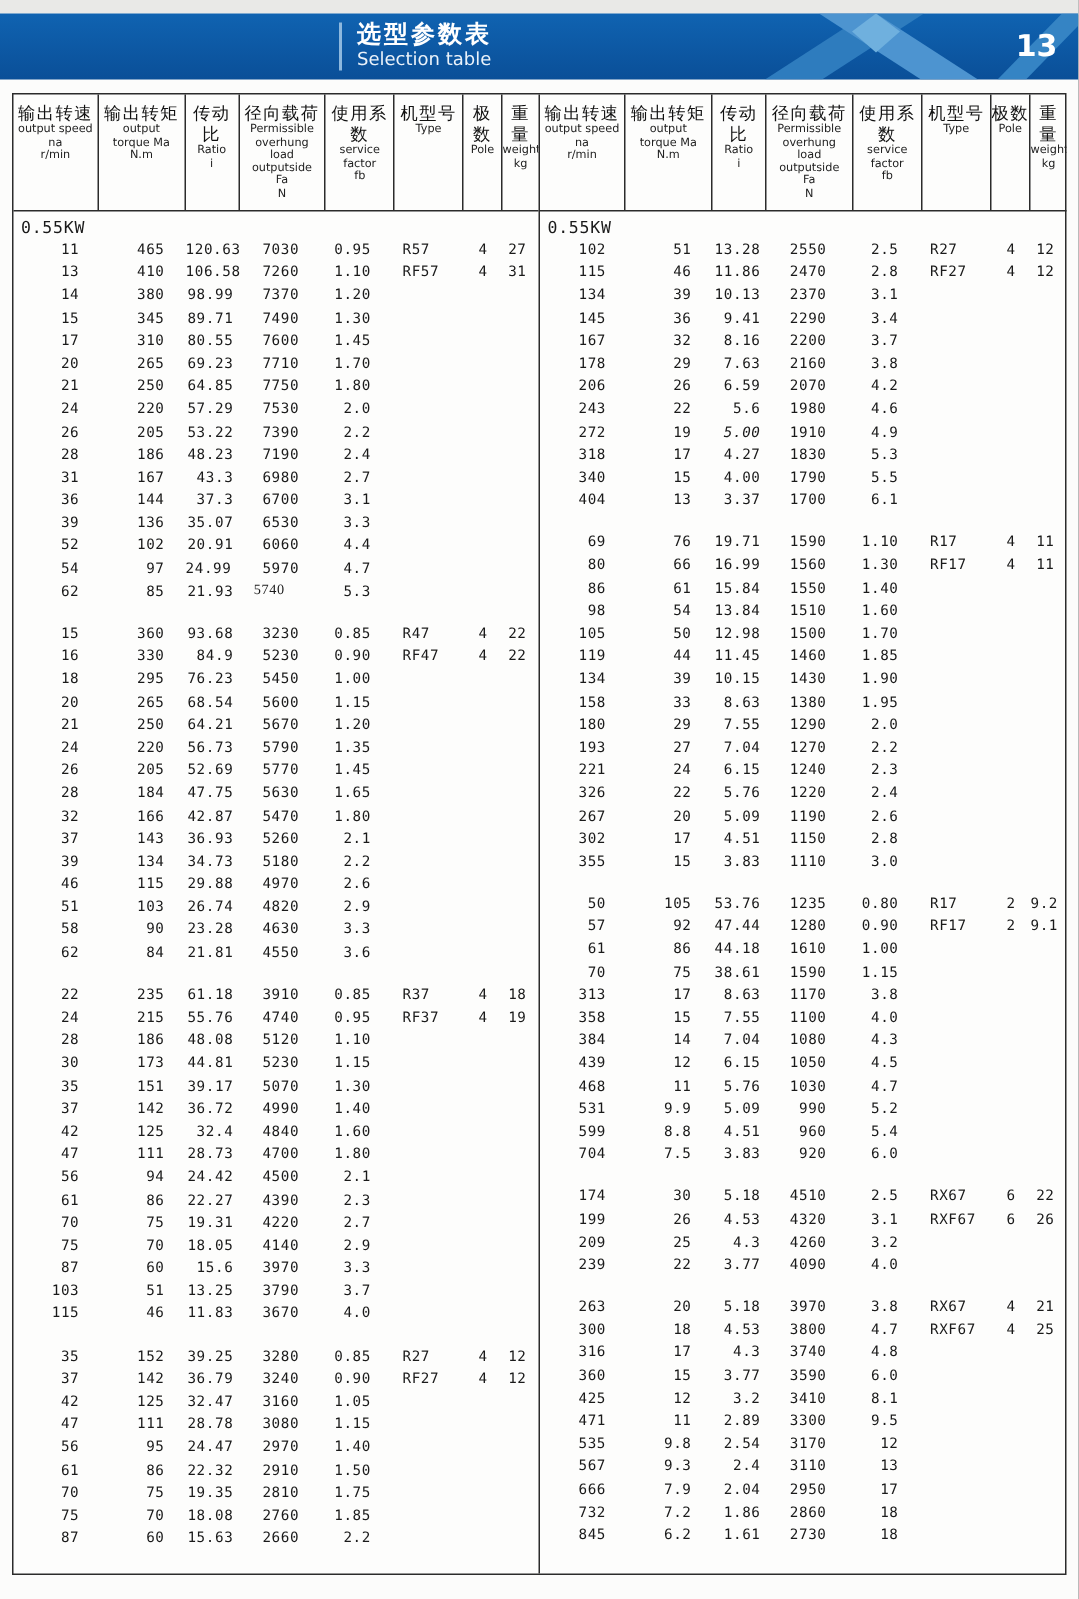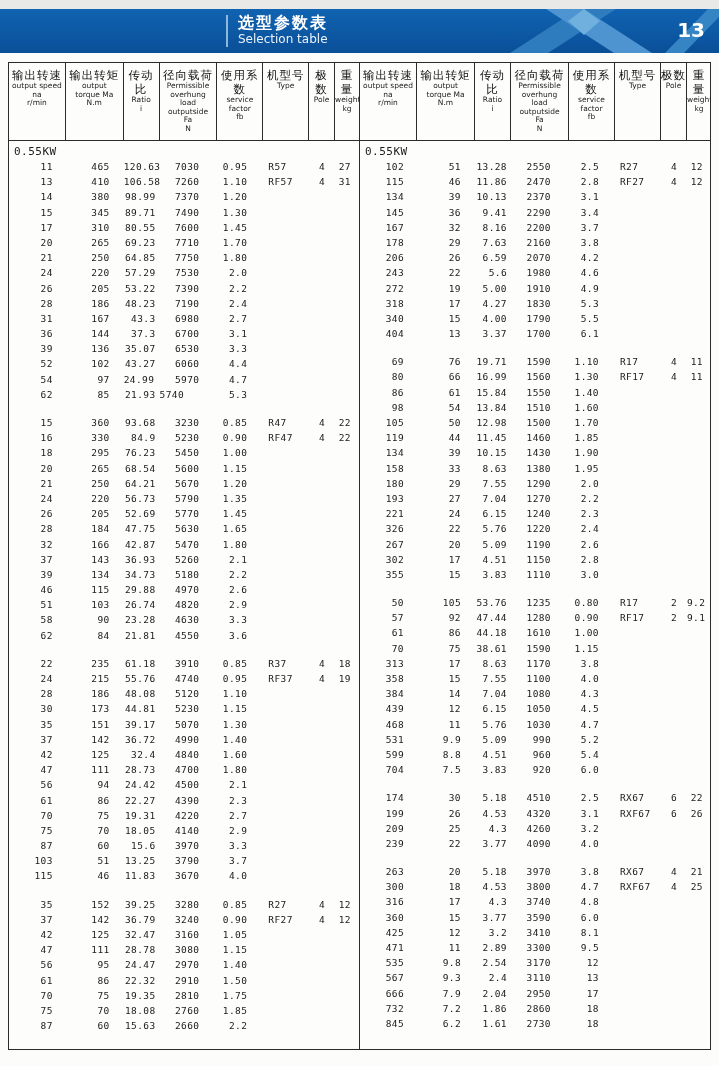--- a/index.html
+++ b/index.html
@@ -241,42 +241,42 @@
               <div class="cell" style="width: 36px; text-align: right; padding-right: 4px;">35.07</div>
               <div class="cell" style="width: 58px; text-align: right; padding-right: 18px;">6530</div>
               <div class="cell" style="width: 46px; text-align: right; padding-right: 16px;">3.3</div>
               <div class="cell" style="width: 46px; text-align: left; padding-left: 5px;"></div>
               <div class="cell" style="width: 26px; text-align: center;"></div>
               <div class="cell" style="width: 24px; text-align: right; padding-right: 8px;"></div>
             </div>
             <div class="row">
               <div class="cell" style="width: 57px; text-align: right; padding-right: 13px;">52</div>
               <div class="cell" style="width: 58px; text-align: right; padding-right: 14px;">102</div>
-              <div class="cell" style="width: 36px; text-align: right; padding-right: 4px;">43.27</div>
+              <div class="cell" style="width: 36px; text-align: right; padding-right: 4px;">20.91</div>
               <div class="cell" style="width: 58px; text-align: right; padding-right: 18px;">6060</div>
               <div class="cell" style="width: 46px; text-align: right; padding-right: 16px;">4.4</div>
               <div class="cell" style="width: 46px; text-align: left; padding-left: 5px;"></div>
               <div class="cell" style="width: 26px; text-align: center;"></div>
               <div class="cell" style="width: 24px; text-align: right; padding-right: 8px;"></div>
             </div>
             <div class="row">
               <div class="cell" style="width: 57px; text-align: right; padding-right: 13px;">54</div>
               <div class="cell" style="width: 58px; text-align: right; padding-right: 14px;">97</div>
               <div class="cell" style="width: 36px; text-align: left; padding-right: 4px;">24.99</div>
               <div class="cell" style="width: 58px; text-align: right; padding-right: 18px;">5970</div>
               <div class="cell" style="width: 46px; text-align: right; padding-right: 16px;">4.7</div>
               <div class="cell" style="width: 46px; text-align: left; padding-left: 5px;"></div>
               <div class="cell" style="width: 26px; text-align: center;"></div>
               <div class="cell" style="width: 24px; text-align: right; padding-right: 8px;"></div>
             </div>
             <div class="row">
               <div class="cell" style="width: 57px; text-align: right; padding-right: 13px;">62</div>
               <div class="cell" style="width: 58px; text-align: right; padding-right: 14px;">85</div>
               <div class="cell" style="width: 36px; text-align: right; padding-right: 4px;">21.93</div>
-              <div class="cell" style="width: 58px; text-align: left; padding-right: 18px;">5740</div>
+              <div class="cell" style="width: 58px; text-align: center; padding-right: 18px; font-family: Liberation Serif, serif;">5740</div>
               <div class="cell" style="width: 46px; text-align: right; padding-right: 16px;">5.3</div>
               <div class="cell" style="width: 46px; text-align: left; padding-left: 5px;"></div>
               <div class="cell" style="width: 26px; text-align: center;"></div>
               <div class="cell" style="width: 24px; text-align: right; padding-right: 8px;"></div>
             </div>
           </div>
           <div class="block">
             <div class="row">
               <div class="cell" style="width: 57px; text-align: right; padding-right: 13px;">15</div>
               <div class="cell" style="width: 58px; text-align: right; padding-right: 14px;">360</div>
@@ -801,21 +801,21 @@
               <div class="cell" style="width: 36px; text-align: right; padding-right: 4px;">5.6</div>
               <div class="cell" style="width: 58px; text-align: right; padding-right: 18px;">1980</div>
               <div class="cell" style="width: 46px; text-align: right; padding-right: 16px;">4.6</div>
               <div class="cell" style="width: 46px; text-align: left; padding-left: 5px;"></div>
               <div class="cell" style="width: 26px; text-align: center;"></div>
               <div class="cell" style="width: 24px; text-align: right; padding-right: 8px;"></div>
             </div>
             <div class="row">
               <div class="cell" style="width: 57px; text-align: right; padding-right: 13px;">272</div>
               <div class="cell" style="width: 58px; text-align: right; padding-right: 14px;">19</div>
-              <div class="cell" style="width: 36px; text-align: right; padding-right: 4px;">5.00</div>
+              <div class="cell" style="width: 36px; text-align: right; padding-right: 4px; font-style: italic;">5.00</div>
               <div class="cell" style="width: 58px; text-align: right; padding-right: 18px;">1910</div>
               <div class="cell" style="width: 46px; text-align: right; padding-right: 16px;">4.9</div>
               <div class="cell" style="width: 46px; text-align: left; padding-left: 5px;"></div>
               <div class="cell" style="width: 26px; text-align: center;"></div>
               <div class="cell" style="width: 24px; text-align: right; padding-right: 8px;"></div>
             </div>
             <div class="row">
               <div class="cell" style="width: 57px; text-align: right; padding-right: 13px;">318</div>
               <div class="cell" style="width: 58px; text-align: right; padding-right: 14px;">17</div>
               <div class="cell" style="width: 36px; text-align: right; padding-right: 4px;">4.27</div>

